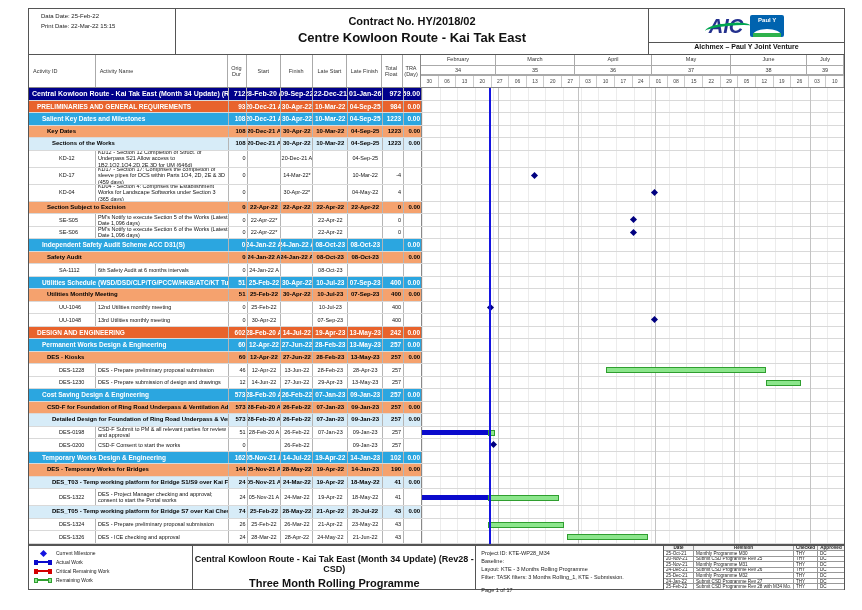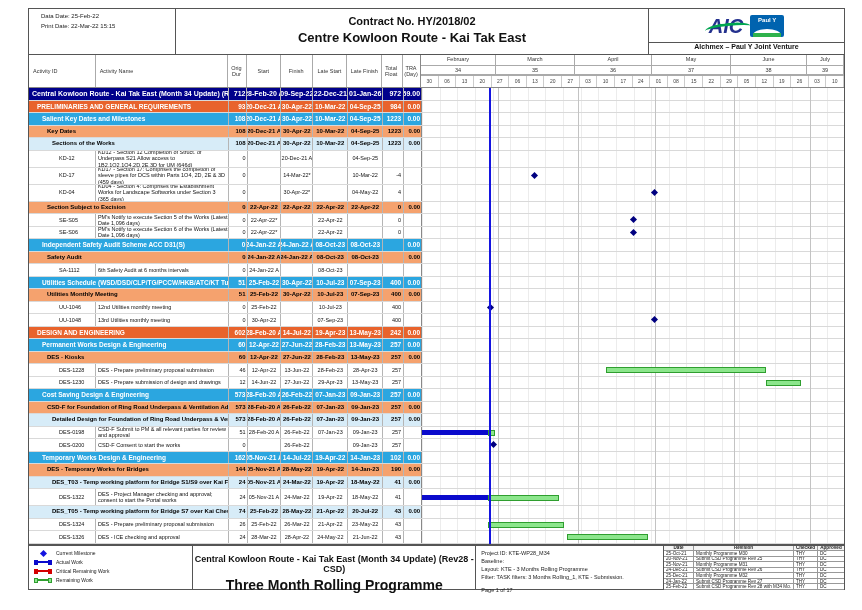--- a/index.html
+++ b/index.html
@@ -69,21 +69,21 @@
   .leg-item{display:flex;align-items:center;gap:4px;height:9px;}
   .leg-label{font-size:5px;color:#222;}
   .sw{width:18px;height:5px;display:flex;align-items:center;}
   .sw .end{width:4px;height:5px;} .sw .mid{flex:1;height:2px;}
   .sw-blue .end{background:#0a0acc;} .sw-blue .mid{background:#0a0acc;}
   .sw-red .end{background:#d40000;} .sw-red .mid{background:#d40000;}
   .sw-green .end{background:#8ce68c;border:1px solid #2f9e2f;box-sizing:border-box;} .sw-green .mid{background:#2f9e2f;}
   .sw-ms{justify-content:center;} .sw-ms .dia{width:5px;height:5px;background:#1414e0;transform:rotate(45deg);}
   .ftr-title{width:290px;border-right:1px solid #555;box-sizing:border-box;text-align:center;padding-top:8px;}
   .ftr-t1{font-size:9px;font-weight:bold;color:#111;}
-  .ftr-t2{font-size:14px;font-weight:bold;color:#111;margin-top:3px;}
+  .ftr-t2{font-size:11px;font-weight:bold;color:#111;margin-top:3px;}
   .ftr-info{width:192px;border-right:1px solid #555;box-sizing:border-box;padding:3px 5px;font-size:5.5px;color:#222;line-height:1.5;}
   .ftr-page{margin-top:4px;}
   .revtable{flex:1;font-size:4.6px;color:#222;}
   .rev-row{display:flex;border-bottom:1px solid #999;box-sizing:border-box;height:5.55px;align-items:center;}
   .rev-row.rhead{font-weight:bold;background:#f4f4f4;text-align:center;}
   .rev-c{border-right:1px solid #999;box-sizing:border-box;padding:0 2px;overflow:hidden;white-space:nowrap;height:100%;display:flex;align-items:center;}
   .rev-date{width:30px;} .rev-desc{flex:1;} .rev-chk{width:24px;} .rev-app{width:26px;border-right:none;}
   .rev-row.rhead .rev-c{justify-content:center;}
 </style>
 </head>

